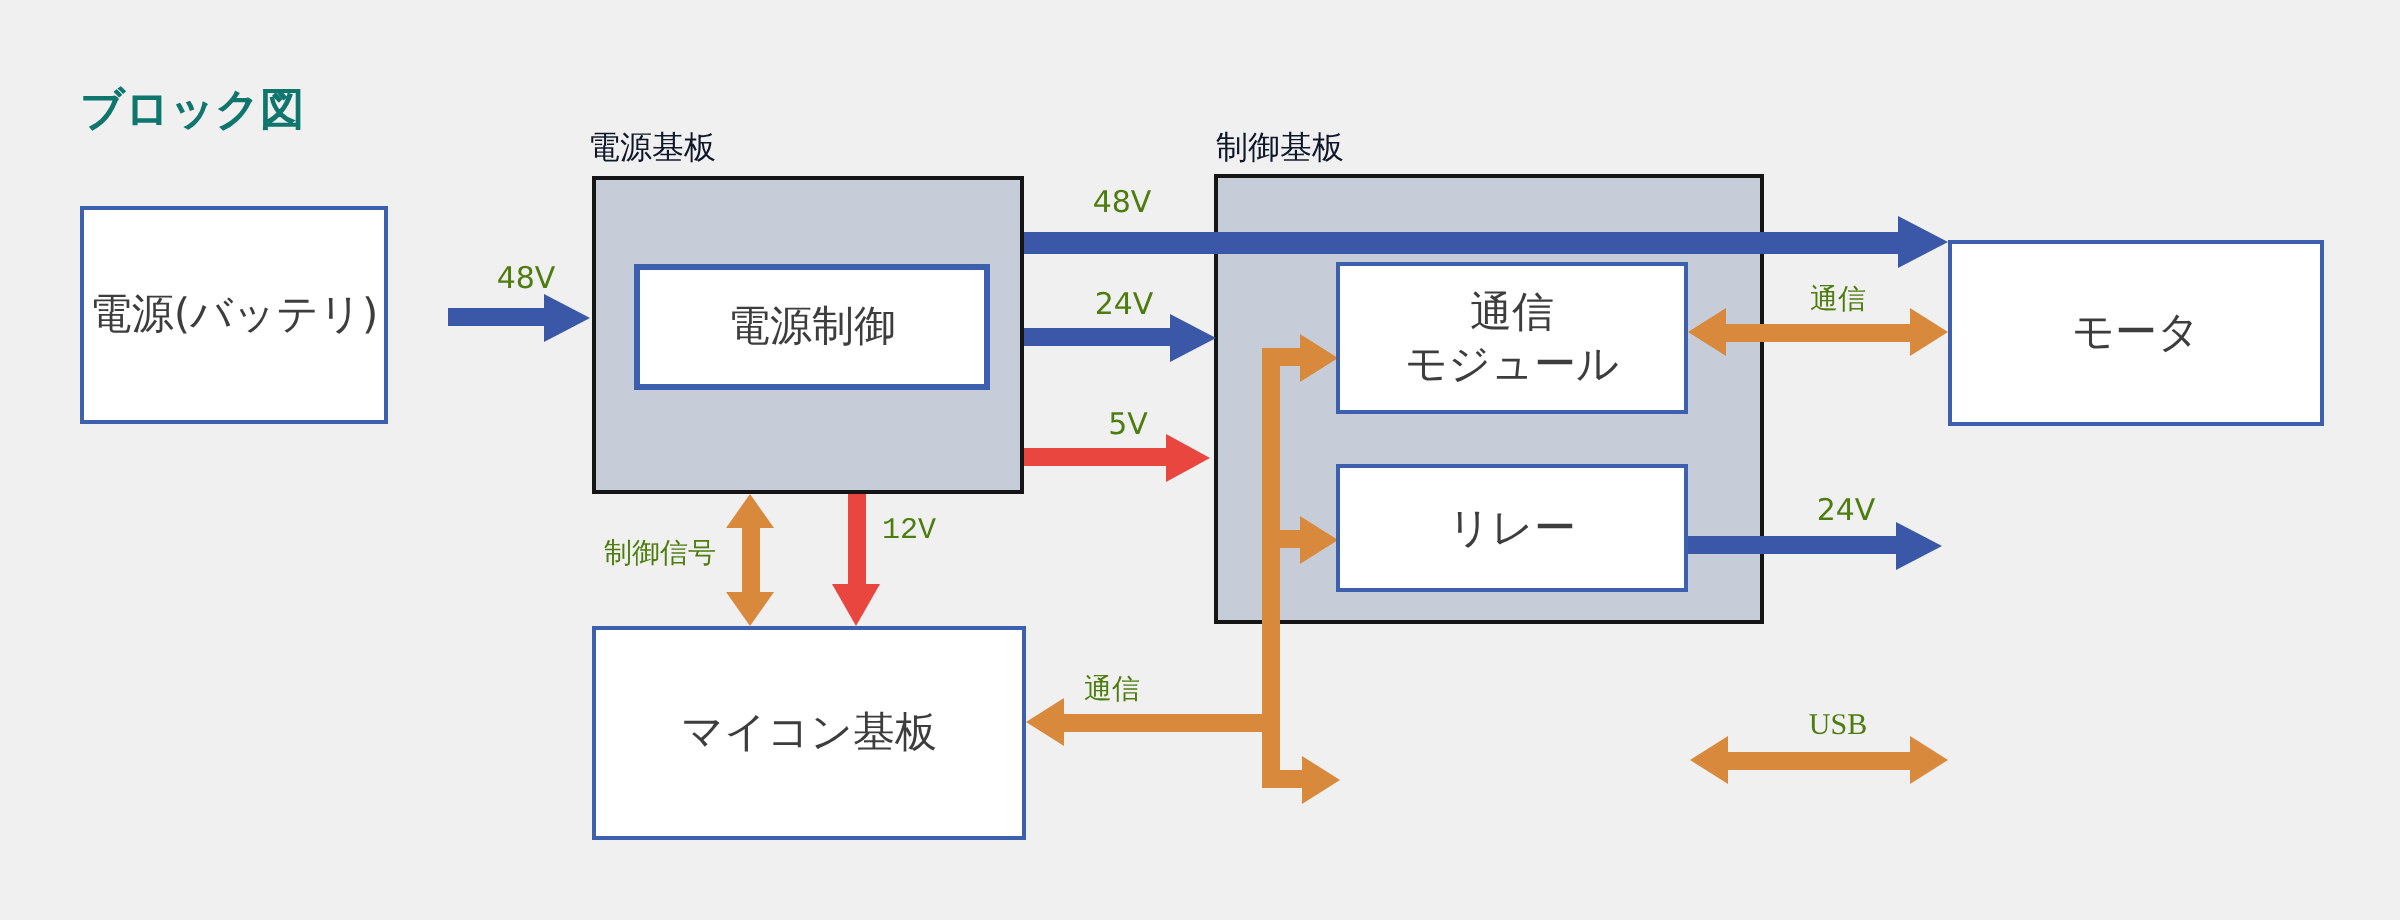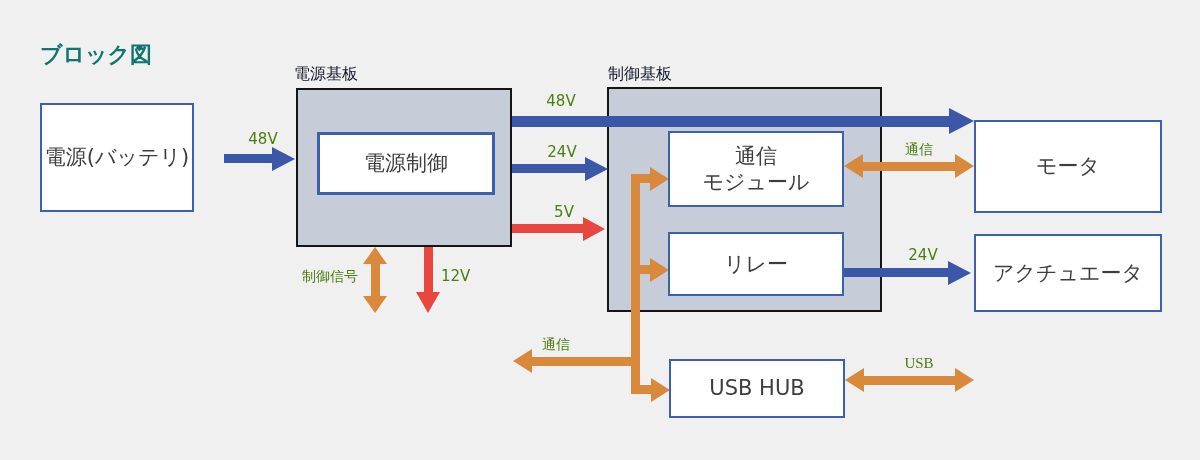--- a/index.html
+++ b/index.html
@@ -92,21 +92,21 @@
 
   <div>
     <div class="shaft red" style="left:512px;top:224px;width:72px;height:9px;"></div>
     <div class="head r-red" style="left:583px;top:217px;"></div>
     <div class="alabel" style="left:534px;top:203px;width:60px;">5V</div>
   </div>
 
   <div>
     <div class="shaft red" style="left:424px;top:247px;width:9px;height:46px;"></div>
     <div class="head d-red" style="left:416px;top:292px;"></div>
-    <div class="alabel left" style="left:441px;top:267px;width:50px;">12V</div>
+    <div class="alabel left" style="left:441px;top:257px;width:50px;font-family:Liberation Mono, monospace;">12V</div>
   </div>
 
   <div>
     <div class="shaft orange" style="left:371px;top:262px;width:9px;height:36px;"></div>
     <div class="head u-orange" style="left:363px;top:247px;"></div>
     <div class="head d-orange" style="left:363px;top:296px;"></div>
     <div class="alabel right" style="left:296px;top:268px;width:62px;font-size:14px;">制御信号</div>
   </div>
 
   <div>
@@ -157,27 +157,24 @@
 
   <div class="block" style="left:668px;top:131px;width:176px;height:76px;">
     <span class="pre">通信
 モジュール</span>
   </div>
 
   <div class="block" style="left:668px;top:232px;width:176px;height:64px;">
     <span>リレー</span>
   </div>
 
+  <div class="block" style="left:296px;top:313px;width:217px;height:107px;">
+    <span>マイコン基板</span>
+  </div>
 
-  <div class="block" style="left:669px;top:359px;width:176px;height:59px;">
-    <span>USB HUB</span>
-  </div>
 
   <div class="block" style="left:974px;top:104px;width:188px;height:93px;margin-top:16px;">
     <span>モータ</span>
   </div>
 
-  <div class="block" style="left:974px;top:234px;width:188px;height:78px;">
-    <span>アクチュエータ</span>
-  </div>
 
 
 </div>
 
 </body></html>

